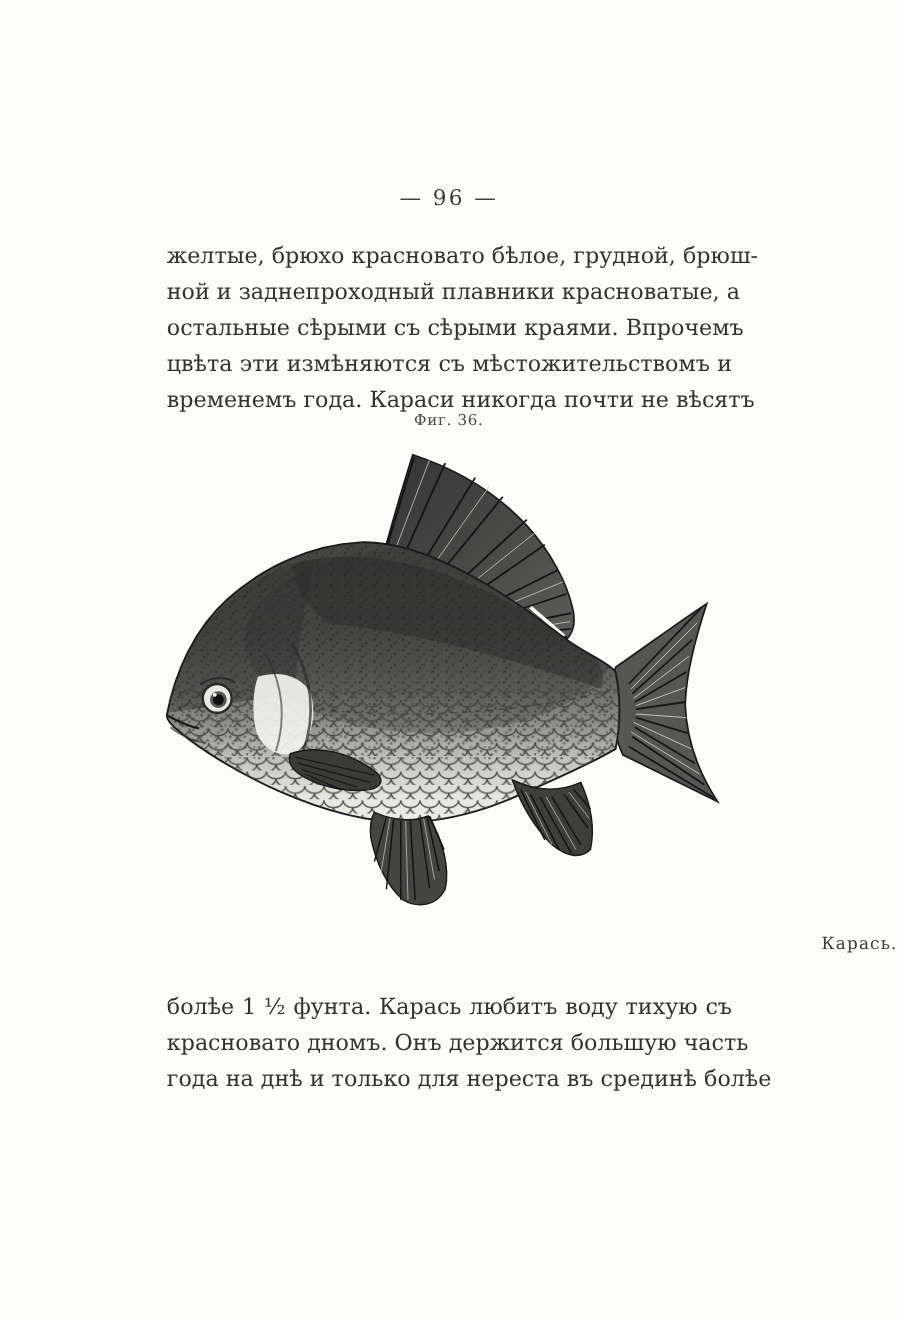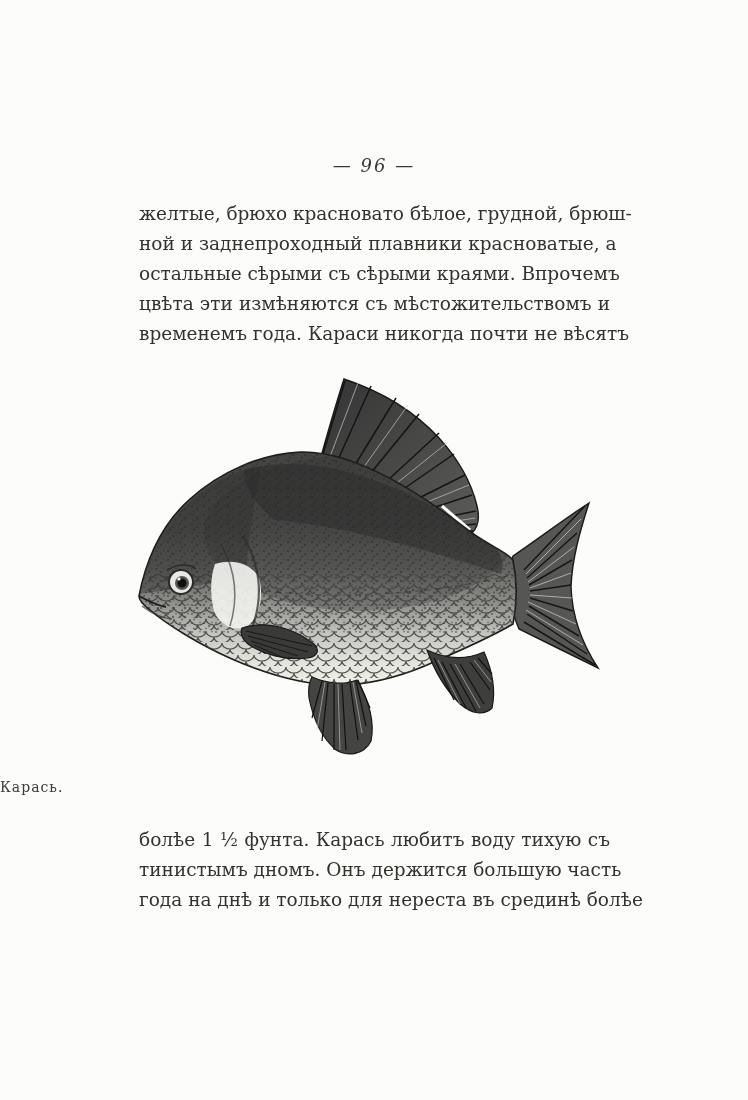--- a/index.html
+++ b/index.html
@@ -17,21 +17,20 @@
     margin: 0 auto;
   }
   .page-number {
     position: absolute;
     top: 155px; left: 0;
     width: 100%;
     text-align: center;
     font-size: 18px;
     letter-spacing: 2px;
     color: #3a3833;
-    font-style: italic;
   }
   .paragraph {
     position: absolute;
     left: 139px;
     width: 471px;
     font-size: 18.5px;
     color: #34322c;
   }
   .para-top { top: 199px; }
   .para-bottom { top: 825px; }
@@ -53,21 +52,21 @@
   }
   .figure-area {
     position: absolute;
     top: 378px; left: 94px;
     width: 560px; height: 400px;
   }
   .fish-caption {
     position: absolute;
     top: 779px; left: 0;
     width: 100%;
-    text-align: left;
+    text-align: right;
     font-size: 14px;
     letter-spacing: 1px;
     color: #3c3a34;
   }
   svg { display: block; }
 </style>
 </head>
 <body>
 
 <div class="page">
@@ -75,20 +74,21 @@
   <div class="page-number">— 96 —</div>
 
   <div class="paragraph para-top">
     <div class="text-line">желтые, брюхо красновато бѣлое, грудной, брюш-</div>
     <div class="text-line">ной и заднепроходный плавники красноватые, а</div>
     <div class="text-line">остальные сѣрыми съ сѣрыми краями. Впрочемъ</div>
     <div class="text-line">цвѣта эти измѣняются съ мѣстожительствомъ и</div>
     <div class="text-line">временемъ года. Караси никогда почти не вѣсятъ</div>
   </div>
 
+  <div class="fig-label">Фиг. 36.</div>
 
   <div class="figure-area">
     <svg width="560" height="400" viewBox="0 0 560 400">
       <defs>
         <linearGradient id="bodyGrad" x1="0" y1="0" x2="0" y2="1">
           <stop offset="0" stop-color="#434341"></stop>
           <stop offset="0.32" stop-color="#4d4d4b"></stop>
           <stop offset="0.5" stop-color="#646462"></stop>
           <stop offset="0.65" stop-color="#8f8f8c"></stop>
           <stop offset="0.78" stop-color="#c4c4c0"></stop>
@@ -234,17 +234,17 @@
           <line x1="380" y1="282" x2="397" y2="304"></line>
         </g>
       </g>
     </svg>
   </div>
 
   <div class="fish-caption">Карась.</div>
 
   <div class="paragraph para-bottom">
     <div class="text-line">болѣе 1 ½ фунта. Карась любитъ воду тихую съ</div>
-    <div class="text-line">тинистымъ дномъ. Онъ держится большую часть</div>
+    <div class="text-line">красновато дномъ. Онъ держится большую часть</div>
     <div class="text-line">года на днѣ и только для нереста въ срединѣ болѣе</div>
   </div>
 
 </div>
 
 </body></html>

